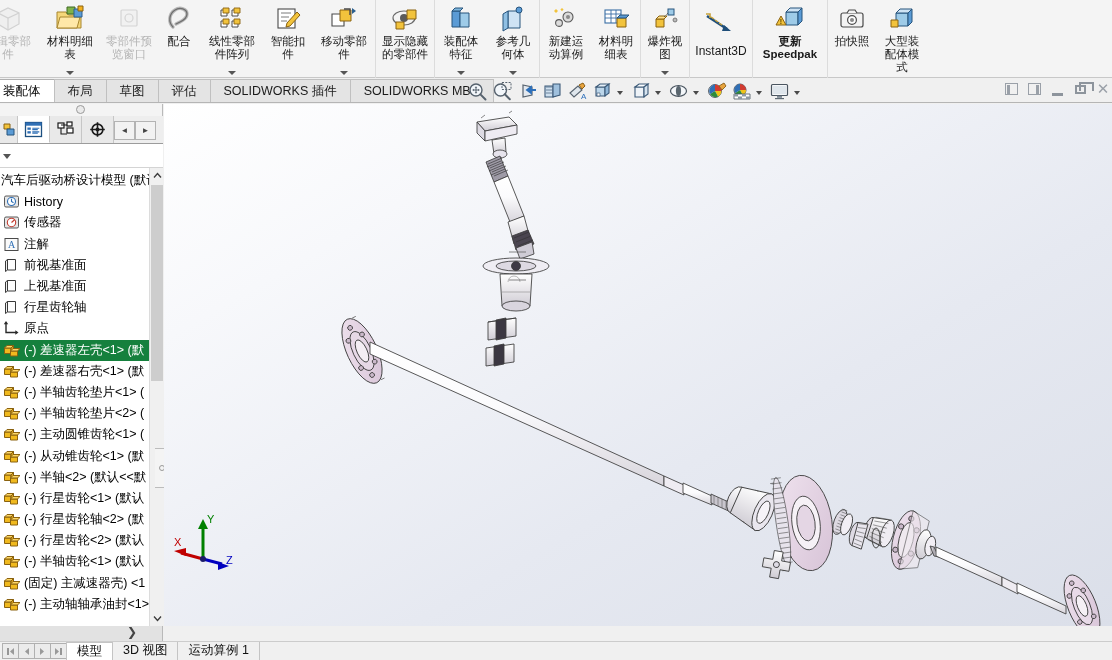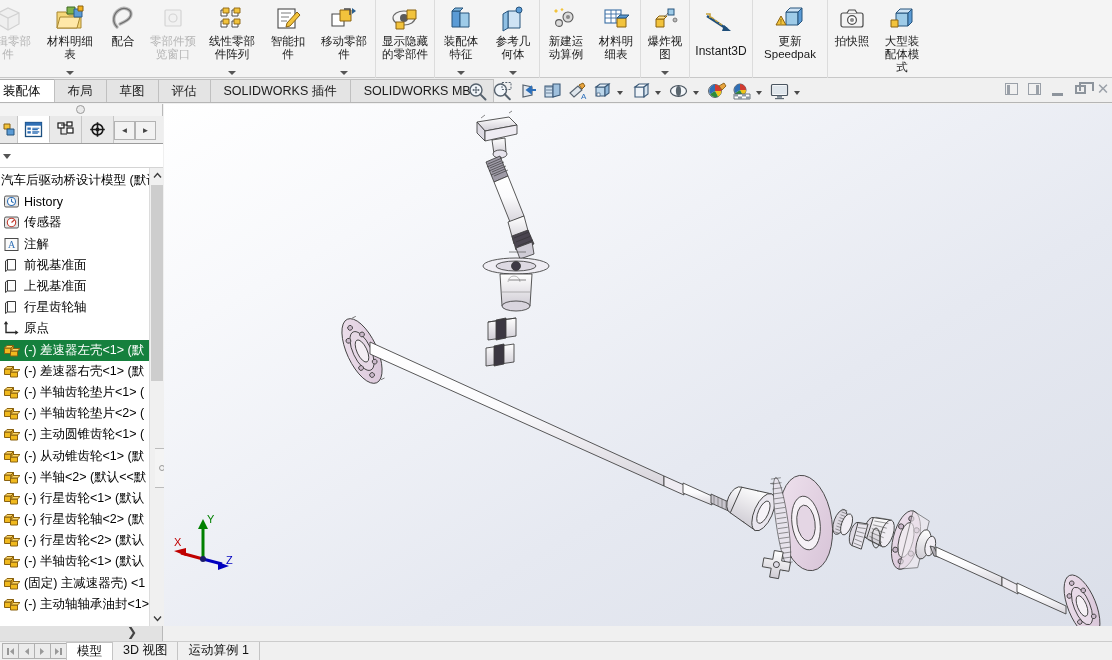--- a/index.html
+++ b/index.html
@@ -194,40 +194,40 @@
             <path d="M6 12 h20 l-3 11 H3 Z" fill="#ffe8a8" stroke="#a8862e" stroke-width="1"></path>
             <path d="M13 2 l8 0 0 7 -8 0 z" fill="#7fb24b" stroke="#3f6b22" stroke-width="1"></path>
             <path d="M20 4 l8 0 0 8 -8 0 z" fill="#5b9bd5" stroke="#2a5f8f" stroke-width="1"></path>
             <path d="M24 1 l5 0 0 5 -5 0 z" fill="#f2b01e" stroke="#8a6210" stroke-width="1"></path>
           </svg>
         </div>
         <div class="lbl">材料明细表</div>
         <div class="caret"></div>
       </div>
 
-      <div class="rb-btn" style="min-width:44px;">
-        <div class="ico">
-          <svg width="28" height="28" viewBox="0 0 28 28">
-            <path d="M8 22 C3 17 4 9 10 5 C15 1.5 22 4 22 9 C22 13 19 15 15 17 L11 19" fill="none" stroke="#b8b8b8" stroke-width="3.4" stroke-linecap="round"></path>
-            <path d="M8 22 C3 17 4 9 10 5 C15 1.5 22 4 22 9 C22 13 19 15 15 17 L11 19" fill="none" stroke="#6e6e6e" stroke-width="1.3" stroke-linecap="round"></path>
-          </svg>
-        </div>
-        <div class="lbl">配合</div>
-      </div>
-
       <div class="rb-btn dis wide" style="min-width:48px;">
         <div class="ico">
           <svg width="26" height="26" viewBox="0 0 26 26">
               <g opacity="0.35">
                 <rect x="5" y="4" width="16" height="16" rx="1" fill="#ededed" stroke="#9a9a9a" stroke-width="1.2"></rect>
                 <circle cx="13" cy="12" r="4" fill="none" stroke="#9a9a9a" stroke-width="1.2"></circle>
               </g>
             </svg>
         </div>
         <div class="lbl" style="max-width:46px;">零部件预览窗口</div>
+      </div>
+
+      <div class="rb-btn" style="min-width:44px;">
+        <div class="ico">
+          <svg width="28" height="28" viewBox="0 0 28 28">
+            <path d="M8 22 C3 17 4 9 10 5 C15 1.5 22 4 22 9 C22 13 19 15 15 17 L11 19" fill="none" stroke="#b8b8b8" stroke-width="3.4" stroke-linecap="round"></path>
+            <path d="M8 22 C3 17 4 9 10 5 C15 1.5 22 4 22 9 C22 13 19 15 15 17 L11 19" fill="none" stroke="#6e6e6e" stroke-width="1.3" stroke-linecap="round"></path>
+          </svg>
+        </div>
+        <div class="lbl">配合</div>
       </div>
 
       <div class="rb-btn" style="min-width:56px;">
         <div class="ico">
           <svg width="30" height="26" viewBox="0 0 30 26">
             <path d="M4 4 h6 v6 h-6z M15 4 h6 v6 h-6z M4 15 h6 v6 h-6z M15 15 h6 v6 h-6z" fill="#fff" stroke="#4a4a4a" stroke-width="1"></path>
             <path d="M6 2 h6 v5 h-6z" fill="#f2c33c" stroke="#8a6210" stroke-width="0.9"></path>
             <path d="M17 2 h6 v5 h-6z" fill="#f2c33c" stroke="#8a6210" stroke-width="0.9"></path>
             <path d="M6 13 h6 v5 h-6z" fill="#f2c33c" stroke="#8a6210" stroke-width="0.9"></path>
             <path d="M17 13 h6 v5 h-6z" fill="#f2c33c" stroke="#8a6210" stroke-width="0.9"></path>
@@ -351,21 +351,21 @@
             <path d="M23 14 l7 6 -9 0z" fill="#1f4e79"></path>
             <path d="M5 3 l4 0 0 4" fill="none" stroke="#c8a23a" stroke-width="1.6"></path>
             <path d="M10 6 l3 2 M14 9 l3 2 M18 12 l3 2" stroke="#c8a23a" stroke-width="1.5"></path>
           </svg>
         </div>
         <div class="lbl" style="max-width:74px;font-size:12px;">Instant3D</div>
       </div>
     </div>
 
     <div class="rb-group">
-      <div class="rb-btn wide" style="min-width:64px;">
+      <div class="rb-btn wide" style="min-width:64px;font-weight:bold;">
         <div class="ico">
           <svg width="30" height="26" viewBox="0 0 30 26">
             <path d="M11 6 h12 v13 h-12z" fill="#9ecbe8" stroke="#27547d" stroke-width="1"></path>
             <path d="M11 6 l4 -4 h12 l-4 4z" fill="#cfe3f4" stroke="#27547d" stroke-width="1"></path>
             <path d="M23 6 l4 -4 v13 l-4 4z" fill="#5b9bd5" stroke="#27547d" stroke-width="1"></path>
             <path d="M6 10 l5 9 H1z" fill="#f2c33c" stroke="#8a6210" stroke-width="1"></path>
             <text x="6" y="18" font-size="7" text-anchor="middle" fill="#5a4100" font-family="Liberation Sans">!</text>
           </svg>
         </div>
         <div class="lbl" style="max-width:64px;">更新 Speedpak</div>

